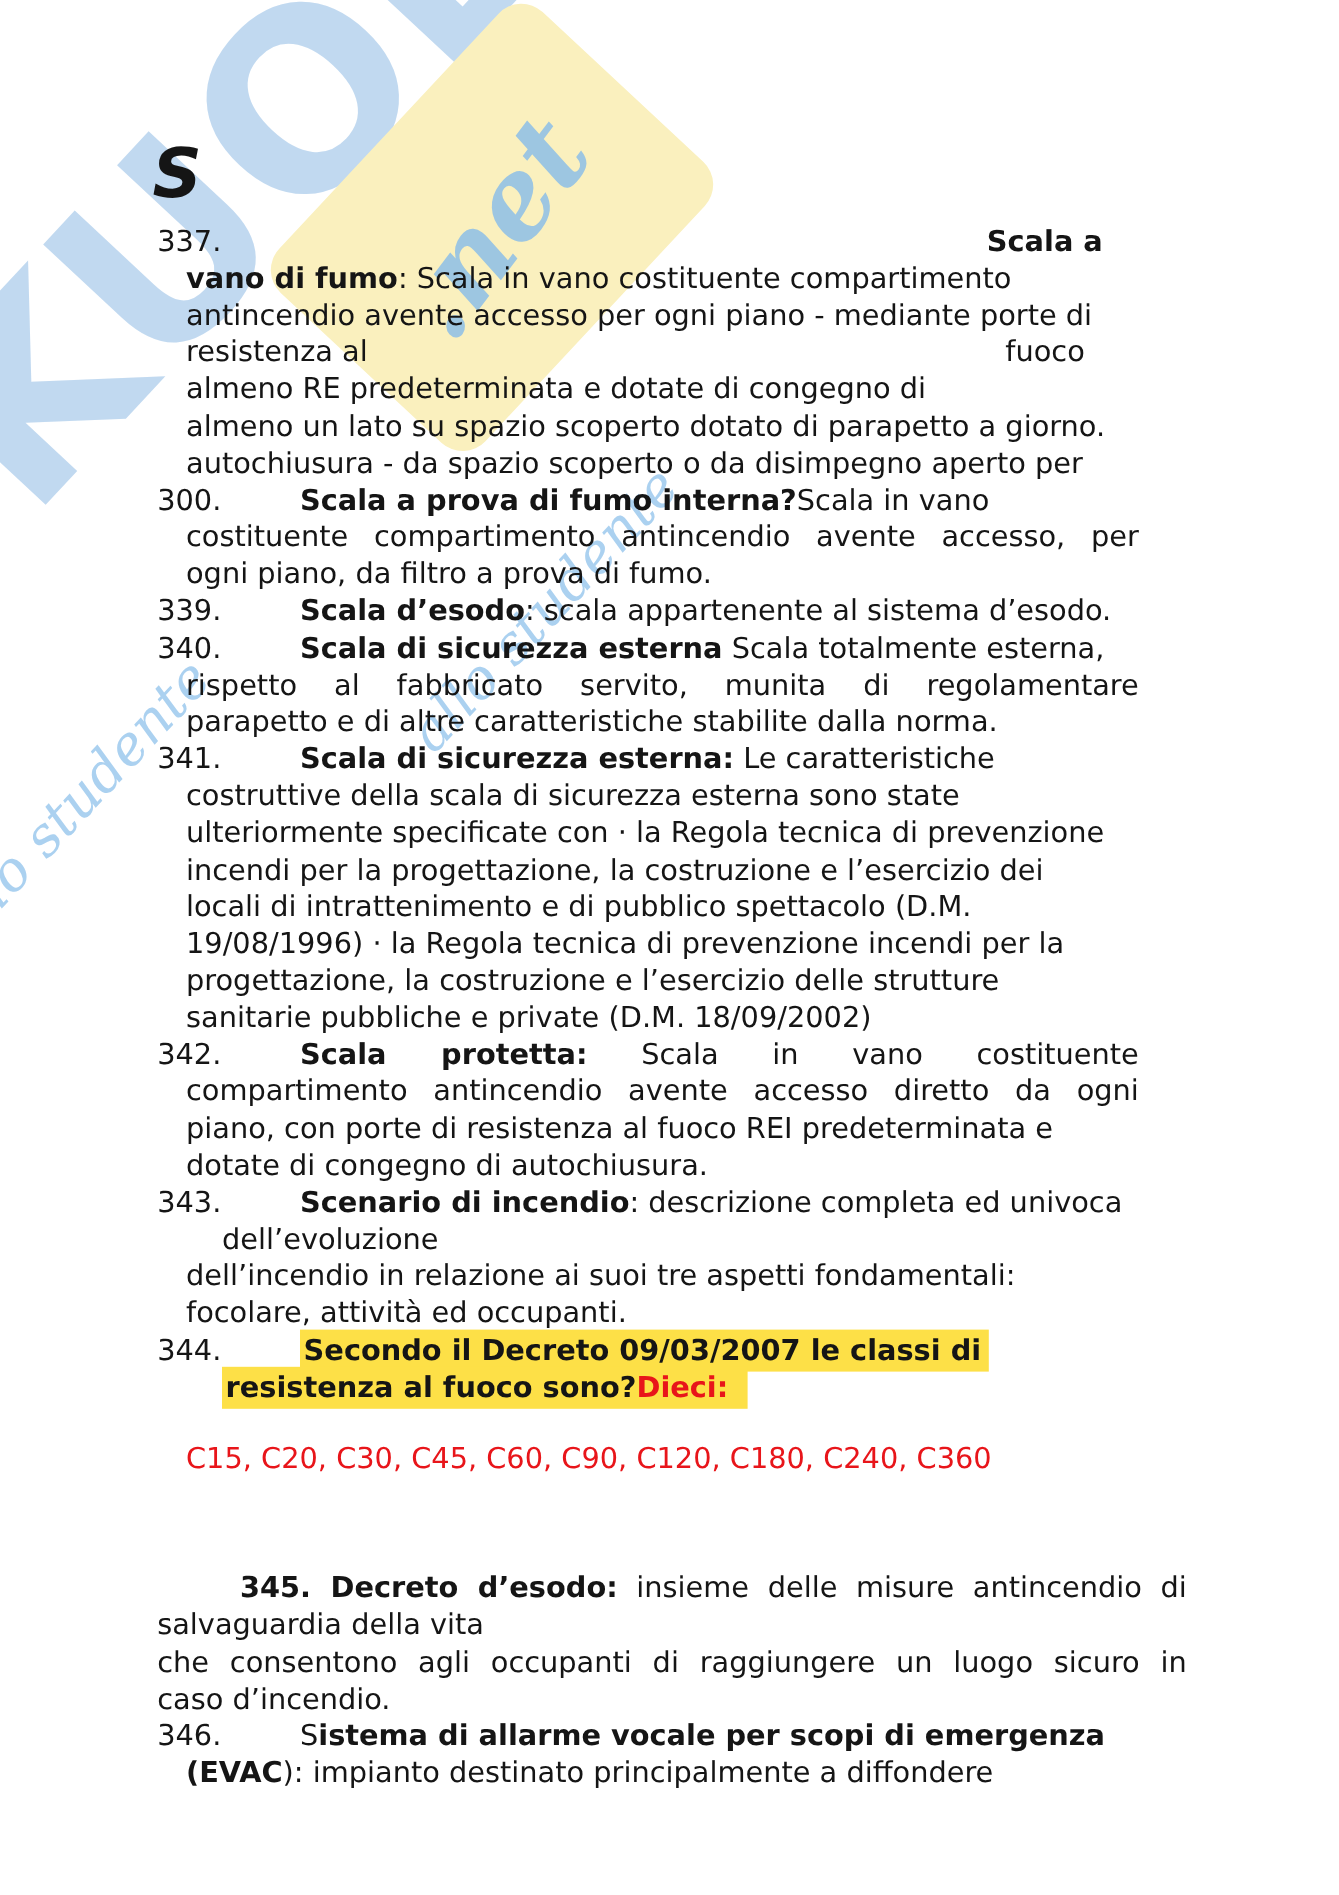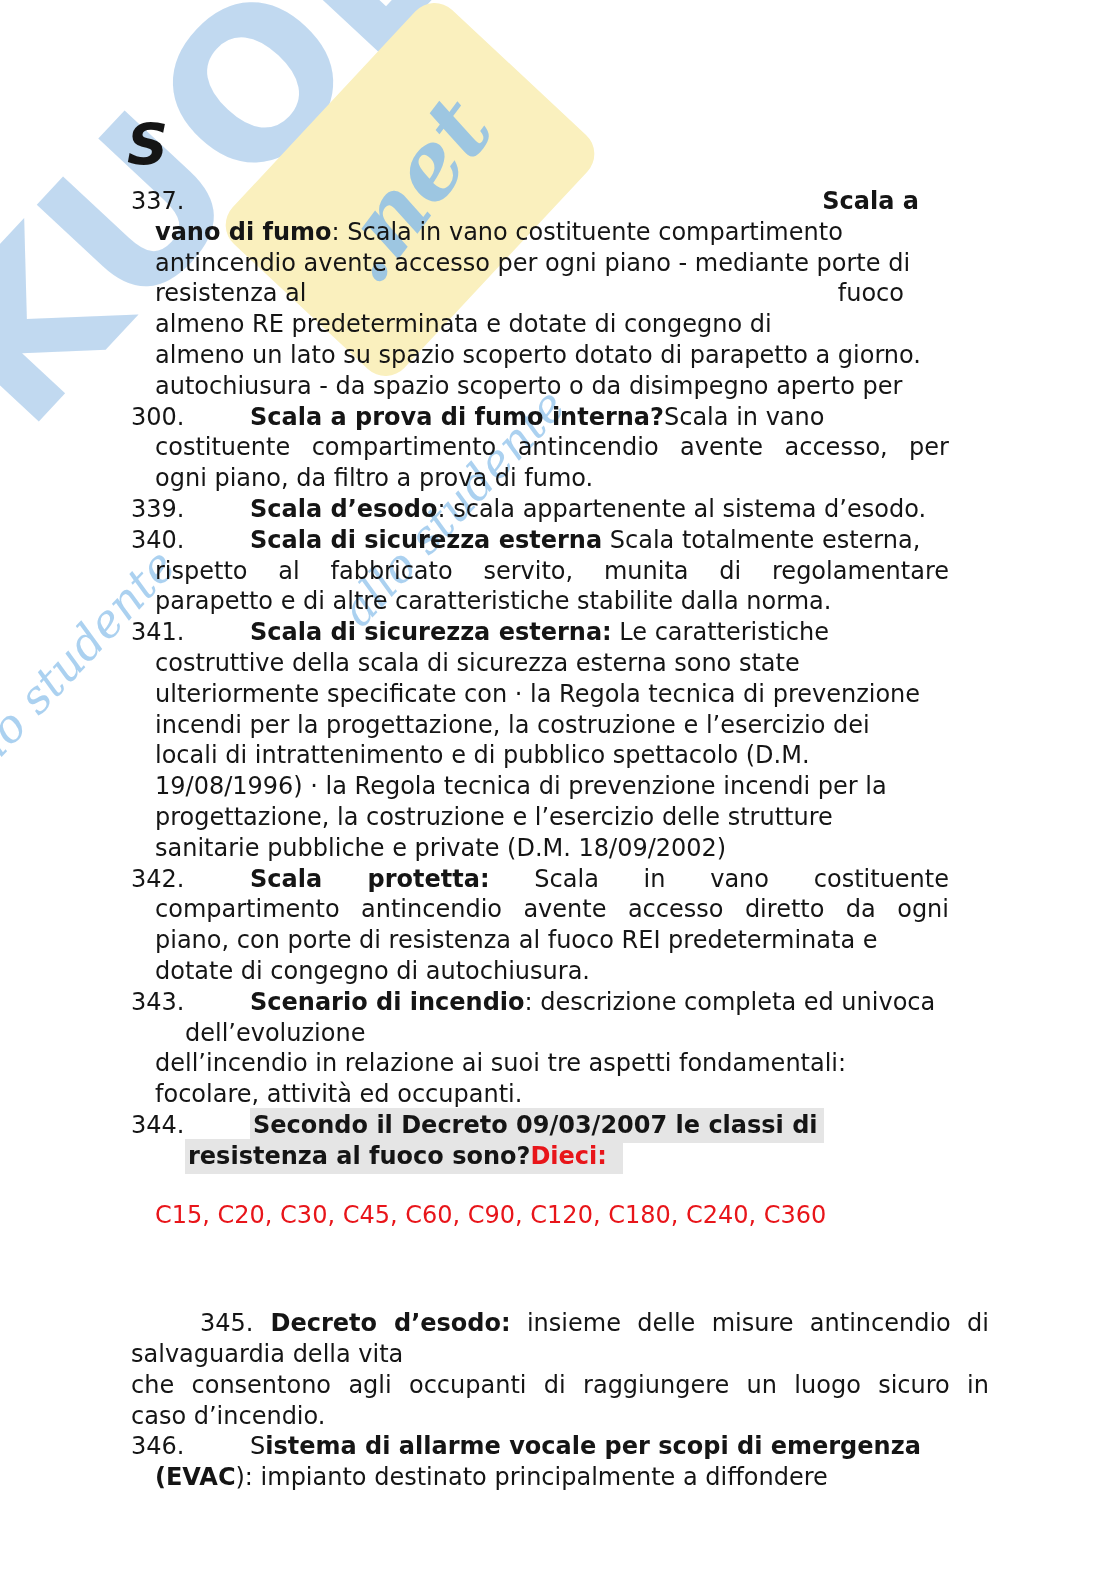--- a/index.html
+++ b/index.html
@@ -39,30 +39,30 @@
     position:absolute; left:131px; top:112px; width:858px; z-index:1;
     font-size:24px; line-height:30.8px;
   }
   .s-head {
     font-size:57px; line-height:66px; font-weight:bold; font-style:italic;
     margin:0 0 8px -4px;
   }
   .ln { min-height:30.8px; }
   .b { font-weight:bold; }
   .num { display:inline-block; min-width:119px; font-weight:normal; }
-  .num-s { font-weight:normal; }
+  .num-s { font-weight:bold; }
   .ind  { padding-left:24px; }
   .ind2 { padding-left:54px; }
   .split { display:flex; justify-content:space-between; }
   .sp1 { padding-right:70px; }
   .sp2 { padding-left:24px; padding-right:85px; }
   .j  { text-align:justify; text-align-last:justify; }
   .jp { padding-right:40px; }
   .right { text-align:left; }
-  .hl { background:#e5e5e5; padding:3px 6px 4px 3px; }
+  .hl { background:#fde047; padding:3px 6px 4px 3px; }
   .hl-tail { padding-right:16px; }
   .red { color:#e8151a;margin-top:28px; }
   .spacer { height:78px; }
   .p345 { padding-left:69px; }
 </style>
 </head>
 <body>
 
 <div class="page">
 

